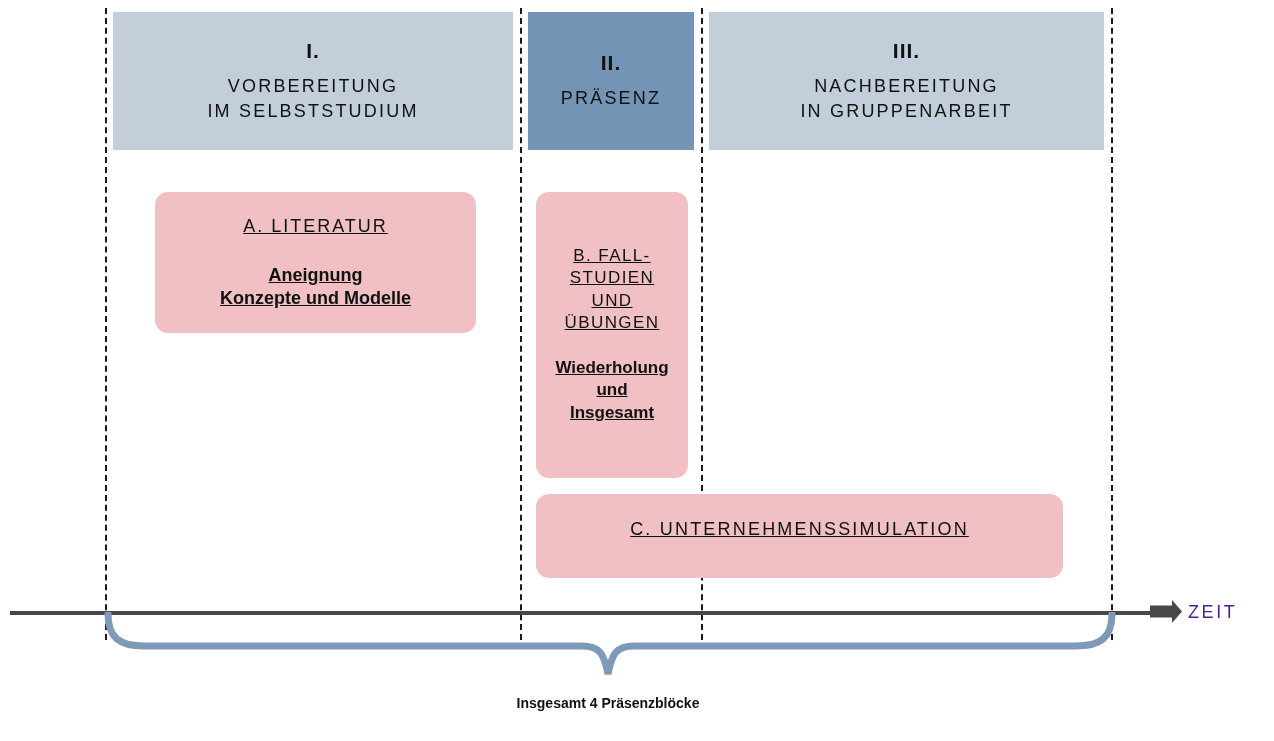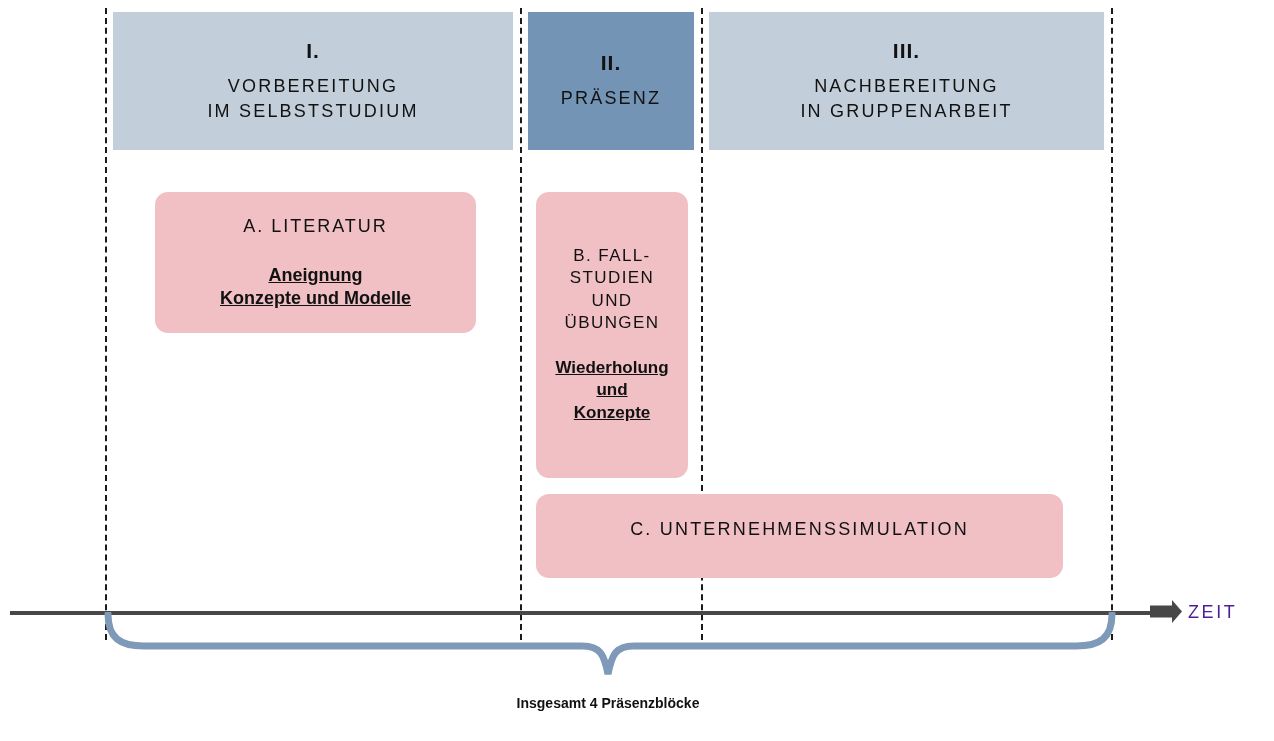--- a/index.html
+++ b/index.html
@@ -55,20 +55,21 @@
     text-align:center;
     box-sizing:border-box;
     padding:6px 8px;
   }
   .module .mtitle{
     font-size:18px;
     font-weight:normal;
     letter-spacing:2px;
     line-height:1.28;
     white-space:pre-line;
+    text-decoration:underline;
   }
   .module .msub{
     font-size:18px;
     font-weight:bold;
     letter-spacing:0px;
     line-height:1.3;
     white-space:pre-line;
     text-decoration:underline;
   }
   #module-a .mtitle{margin-bottom:26px;}
@@ -137,21 +138,21 @@
 Konzepte und Modelle</div>
   </div>
 
   <div class="module" id="module-b" style="left:536px;top:192px;width:152px;height:286px;background:#f0c0c5;">
     <div class="mtitle">B. FALL-
 STUDIEN
 UND
 ÜBUNGEN</div>
     <div class="msub">Wiederholung
 und
-Konzepte</div>
+Insgesamt</div>
   </div>
 
   <div class="module" id="module-c" style="left:536px;top:494px;width:527px;height:84px;background:#f0c0c5;">
     <div class="mtitle">C. UNTERNEHMENSSIMULATION</div>
   </div>
 
   <div id="axis-line" style="left:10px;top:611px;width:1150px;"></div>
   <svg id="axis-arrow" style="left:1150px;top:598px;" width="32" height="28" viewBox="0 0 32 28">
     <polygon points="0,7.5 22,7.5 22,2 32,13.5 22,25 22,19.5 0,19.5" fill="#474747"></polygon>
   </svg>

